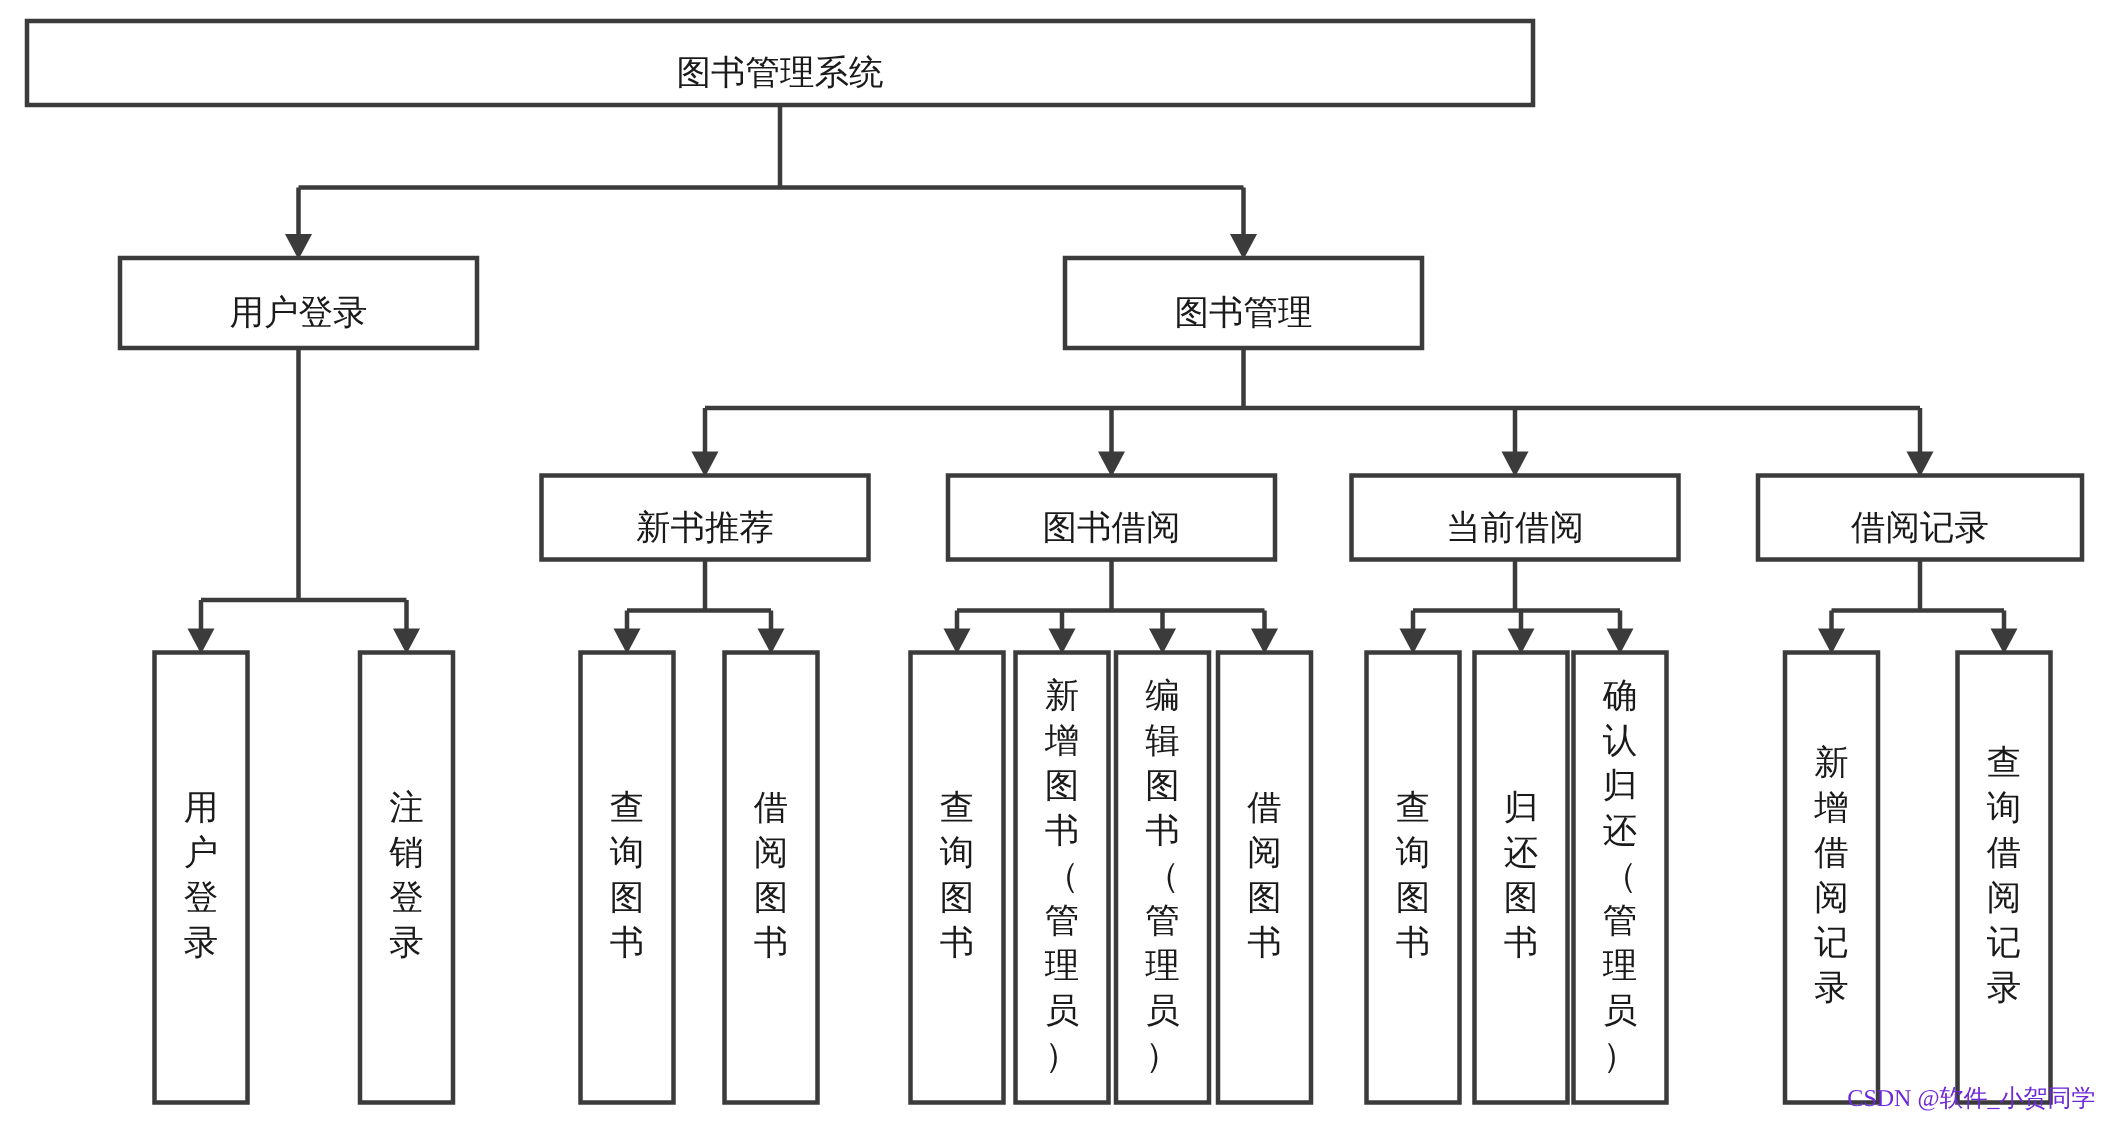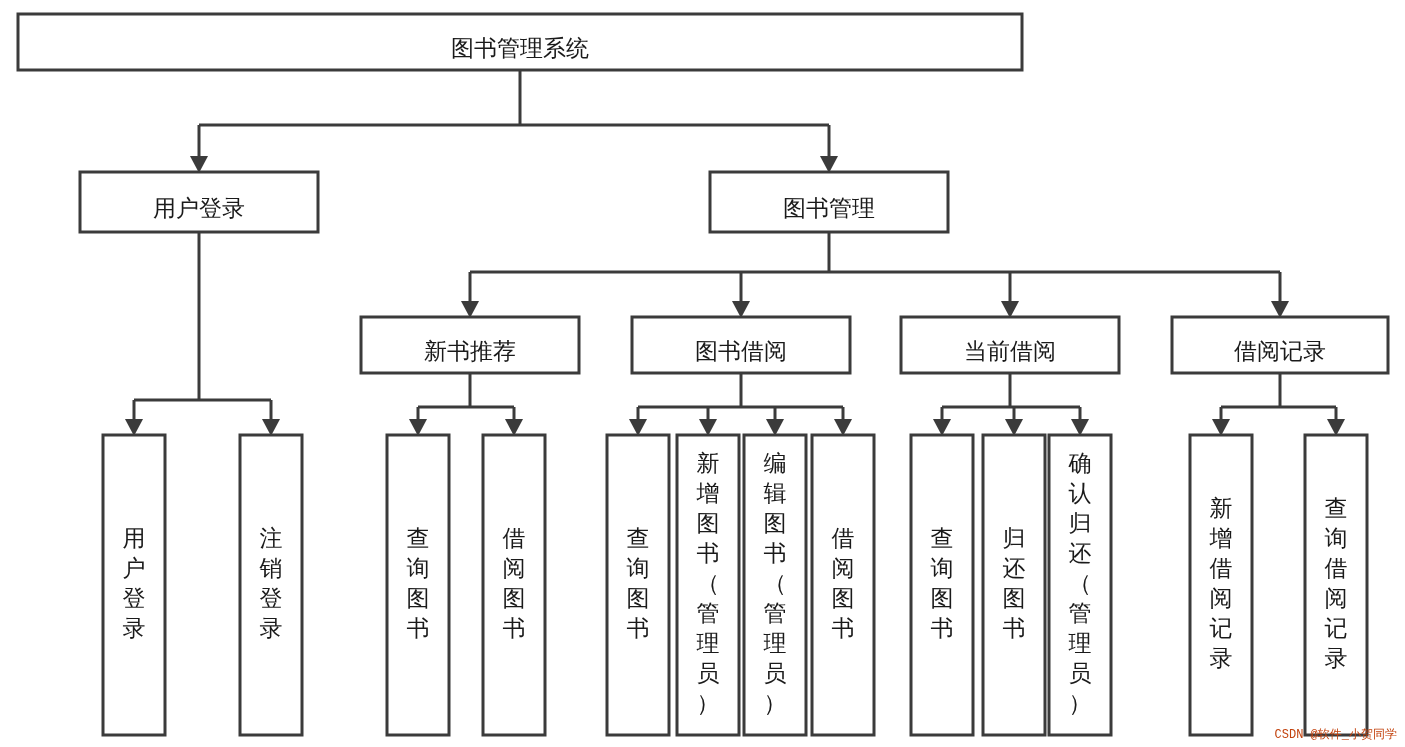--- a/index.html
+++ b/index.html
@@ -46,23 +46,23 @@
     fill: none;
   }
   .arrow-head {
     fill: #3b3b3b;
     stroke: none;
   }
   .watermark {
     position: absolute;
     right: 8px;
     bottom: 4px;
-    font-family: Liberation Mono, monospace;
-    font-size: 12px;
-    color: #c2410c;
+    font-family: Liberation Serif, serif;
+    font-size: 16px;
+    color: #6d28d9;
     white-space: nowrap;
     pointer-events: none;
     user-select: none;
   }
 </style>
 </head>
 <body>
 
 <div id="diagram-root">
   <svg class="diagram-canvas" viewBox="0 0 1405 747">

